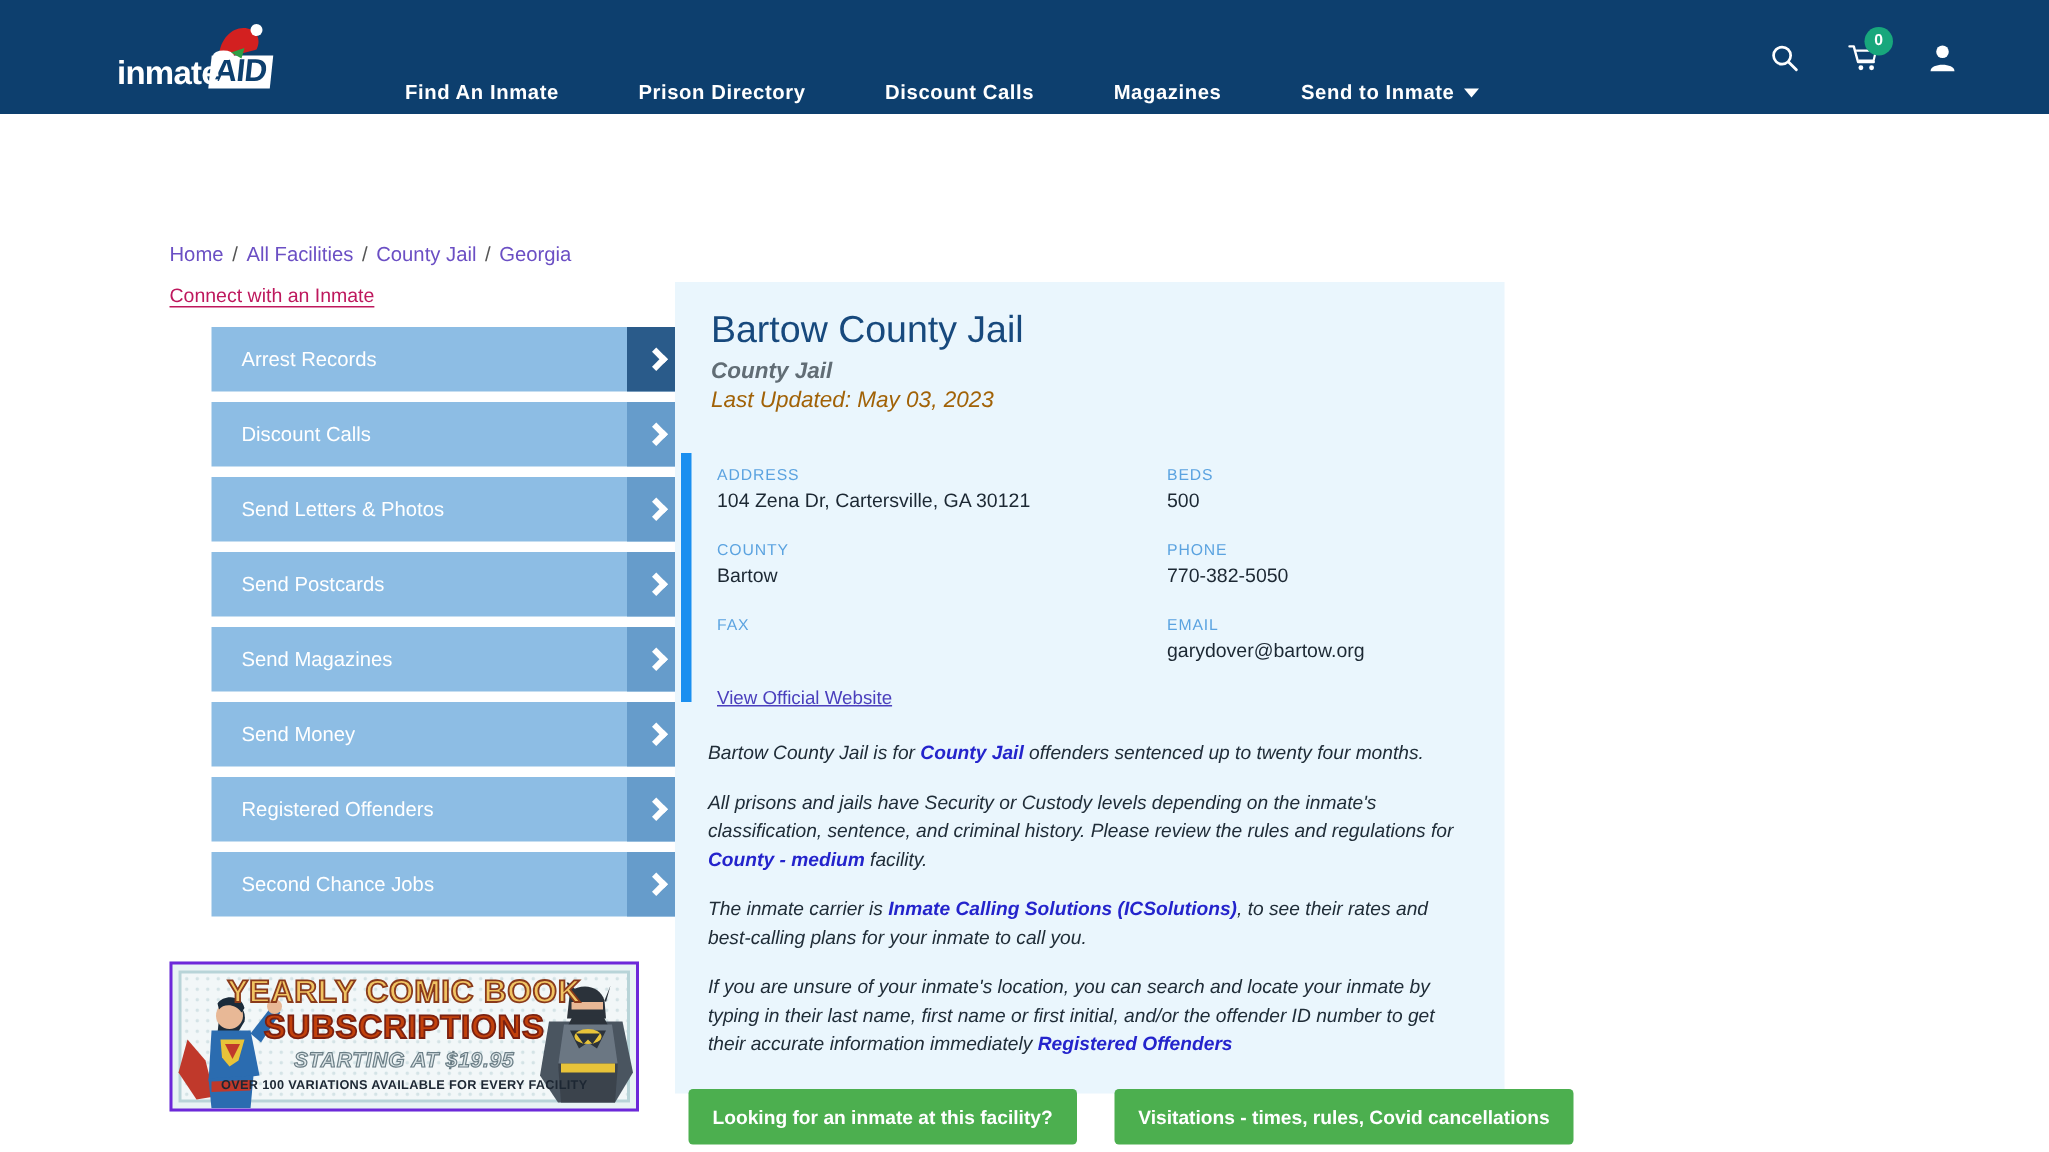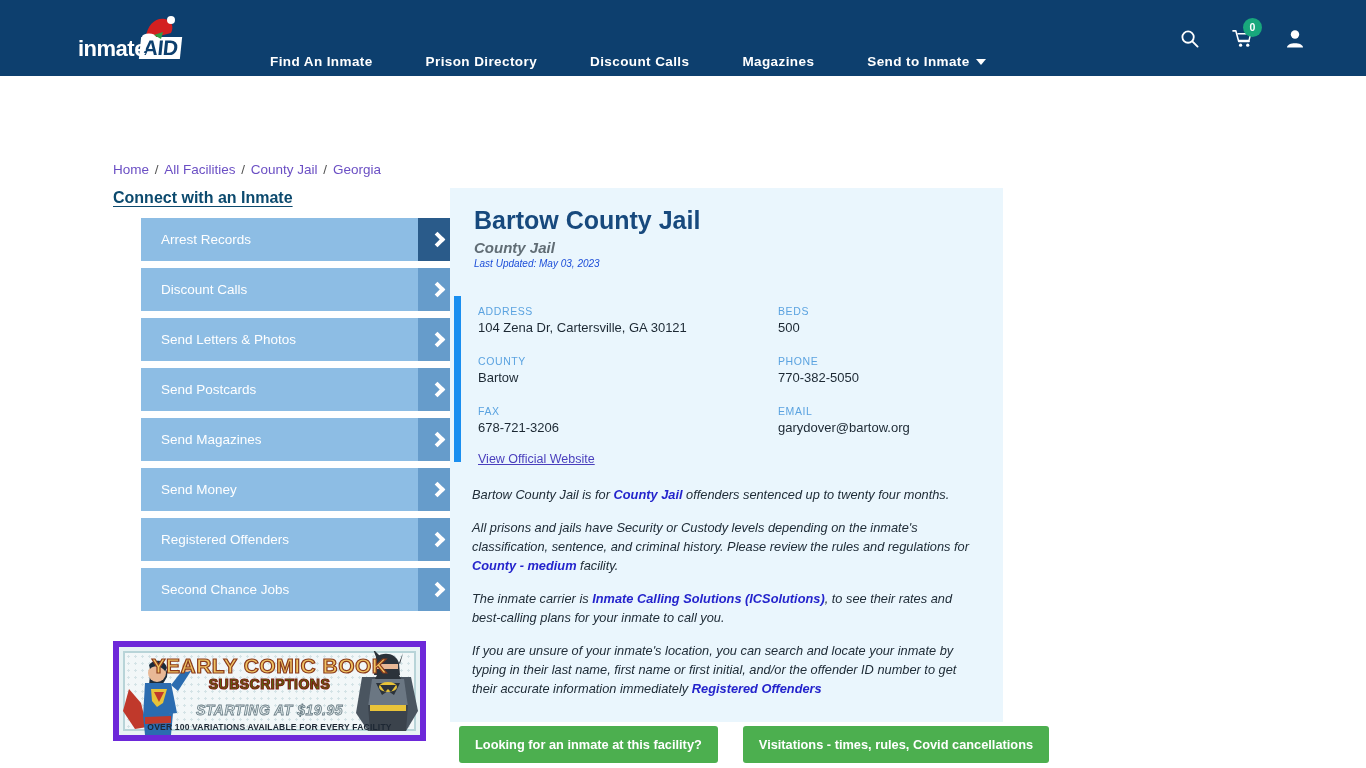--- a/index.html
+++ b/index.html
@@ -70,21 +70,21 @@
 
   .breadcrumb {
     position: absolute; left: 113px; top: 86px;
     font-size: 13.5px; color: #444;
   }
   .breadcrumb a { color: #6b4fc4; text-decoration: none; }
   .breadcrumb .sep { color: #555; margin: 0 2px; }
 
   .side-heading {
     position: absolute; left: 113px; top: 113px;
-    font-size: 16px; font-weight: bold; color: #0c4a6e;
+    font-size: 13px; font-weight: normal; color: #be185d;
     text-decoration: underline; text-underline-offset: 3px;
   }
 
   
   .sidebar { position: absolute; left: 113px; top: 142px; width: 320px; margin-left: 28px; }
   .side-btn {
     height: 43px; margin-bottom: 7px;
     background: #8dbde4;
     display: flex; align-items: center;
     cursor: pointer; position: relative;
@@ -104,40 +104,40 @@
     border-top: 4px solid #ffffff;
     border-right: 4px solid #ffffff;
     transform: rotate(45deg);
     margin-left: -4px;
   }
 
   
   .ad-banner {
     position: absolute; left: 113px; top: 565px;
     width: 313px; height: 100px;
-    border: 6px solid #6d28d9; overflow: hidden;
+    border: 2px solid #6d28d9; overflow: hidden;
     background: #e8f3f4; cursor: pointer;
   }
   .ad-inner { position: relative; width: 100%; height: 100%; }
   .ad-bg-dots {
     position: absolute; inset: 4px;
     background:
       radial-gradient(circle, #d4e3e6 1.2px, transparent 1.3px) 0 0/7px 7px,
       #f2f7f8;
     border: 2px solid #b8d4d8;
   }
   .ad-title1 {
     position: absolute; top: 7px; left: 0; right: 0; text-align: center;
     font-size: 21px; font-weight: bold; color: #f0c463;
     -webkit-text-stroke: 1.2px #8a3a1b;
     letter-spacing: 0.5px; font-family: "Liberation Sans", sans-serif;
   }
   .ad-title2 {
     position: absolute; top: 29px; left: 0; right: 0; text-align: center;
-    font-size: 14px; font-weight: bold; color: #4d7c0f;
+    font-size: 22px; font-weight: bold; color: #c2410c;
     -webkit-text-stroke: 1.2px #7a2010; letter-spacing: 0.5px;
   }
   .ad-title3 {
     position: absolute; top: 55px; left: 0; right: 0; text-align: center;
     font-size: 14px; font-weight: bold; color: #dfe8ea;
     -webkit-text-stroke: 0.8px #6b7e86; font-style: italic; letter-spacing: 0.5px;
   }
   .ad-title4 {
     position: absolute; top: 75px; left: 0; right: 0; text-align: center;
     font-size: 8.5px; font-weight: bold; color: #1d2733; letter-spacing: 0.2px;
@@ -150,29 +150,29 @@
   }
 
   
   .main-panel {
     position: absolute; left: 450px; top: 112px;
     width: 553px; background: #eaf6fd;
     padding-bottom: 10px;
   }
   .facility-title {
     padding: 18px 0 0 24px;
-    font-size: 25px; font-weight: bold; color: #17497d;
+    font-size: 25px; font-weight: normal; color: #17497d;
   }
   .facility-sub {
     padding: 4px 0 0 24px;
     font-size: 15px; font-weight: bold; font-style: italic; color: #616d75;
   }
   .facility-updated {
     padding: 2px 0 0 24px;
-    font-size: 10px; font-style: italic; color: #1d4ed8;
+    font-size: 15px; font-style: italic; color: #a16207;
   }
 
   .info-block {
     margin: 27px 0 0 0; position: relative;
     padding: 9px 0 18px 28px; min-height: 166px;
   }
   .accent-bar {
     position: absolute; left: 4px; top: 0; width: 7px; height: 166px;
     background: #1a8ff0;
   }
@@ -386,21 +386,20 @@
         <div>
           <div class="info-label">COUNTY</div>
           <div class="info-value">Bartow</div>
         </div>
         <div>
           <div class="info-label">PHONE</div>
           <div class="info-value">770-382-5050</div>
         </div>
         <div>
           <div class="info-label">FAX</div>
-          <div class="info-value">678-721-3206</div>
         </div>
         <div>
           <div class="info-label">EMAIL</div>
           <div class="info-value">garydover@bartow.org</div>
         </div>
       </div>
       <a class="official-link">View Official Website</a>
     </div>
 
     <div class="desc">

